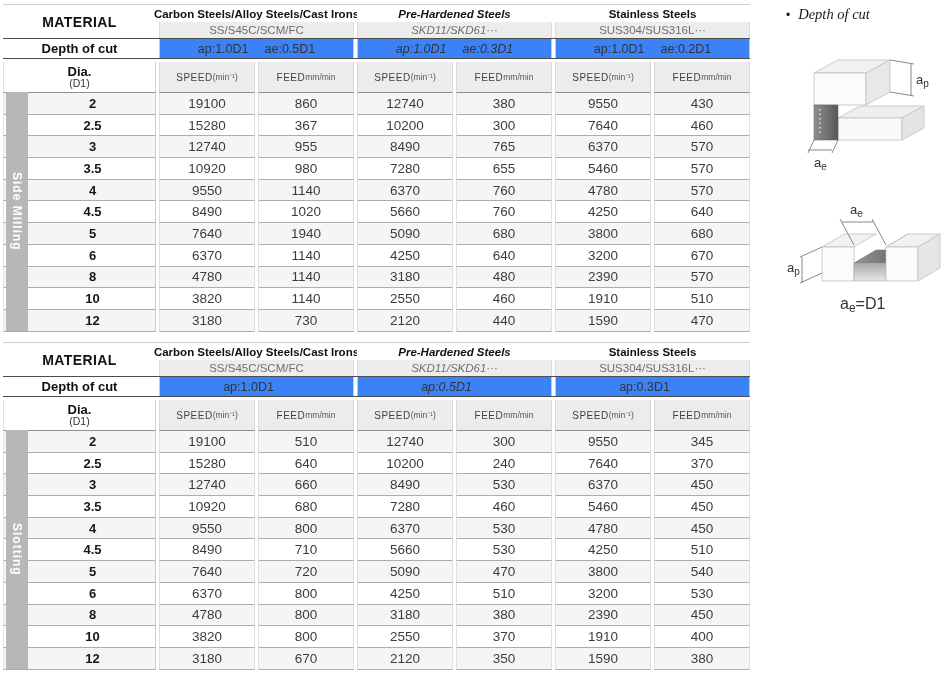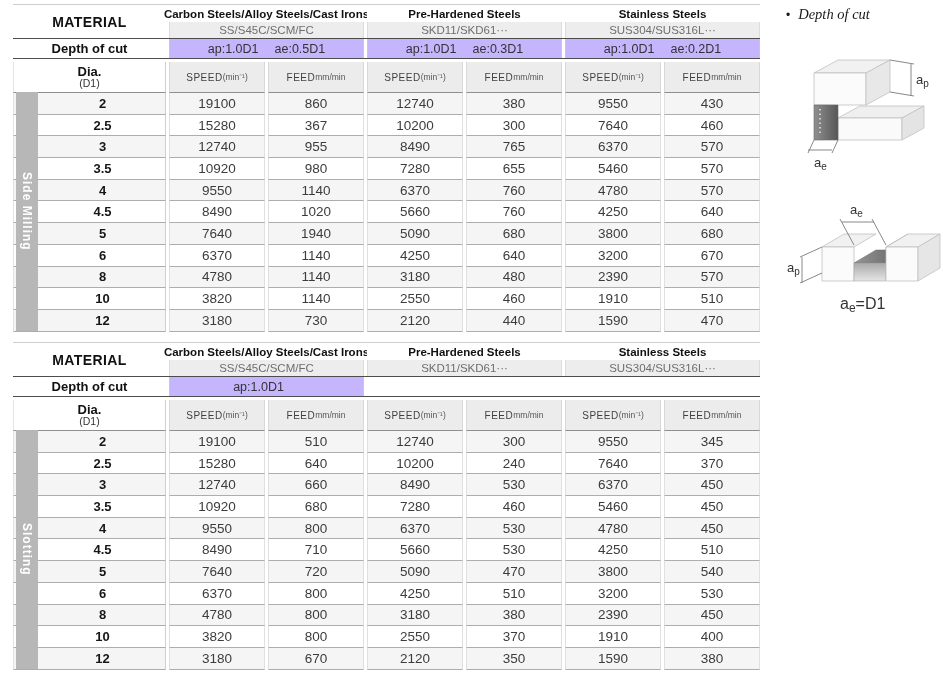--- a/index.html
+++ b/index.html
@@ -1,38 +1,38 @@
 <!DOCTYPE html>
 <html><head>
 <meta charset="utf-8">
 <style>
   html,body{margin:0;padding:0;background:#ffffff;}
   body{width:943px;height:693px;position:relative;overflow:hidden;
        font-family:"Liberation Sans", sans-serif;color:#222;}
 
-  .table-block{position:absolute;left:13px;width:747px;}
+  .table-block{position:absolute;left:3px;width:747px;}
   #table-0{top:4px;}
   #table-1{top:342px;}
 
   .cols{display:grid;grid-template-columns:153px repeat(6,1fr);column-gap:3px;}
 
   
   .sec-top{grid-template-rows:17px 16px;border-top:1px solid #cfcfcf;}
   .mat-cell{grid-row:1/3;grid-column:1;display:flex;align-items:center;justify-content:center;
             font-weight:bold;font-size:14px;letter-spacing:.4px;color:#111;}
   .gname{display:flex;align-items:center;justify-content:center;font-weight:bold;
          font-size:11.5px;color:#111;background:#fff;white-space:nowrap;}
   .grade{display:flex;align-items:center;justify-content:center;font-size:11.5px;color:#6e6e6e;
          background:#ededed;border-left:1px solid #dcdcdc;border-right:1px solid #dcdcdc;grid-row:2;}
-  .c1{grid-column:2/4;} .c2{grid-column:4/6;} .c3{grid-column:6/8;}
+  .c1{grid-column:2/4;} .c2{grid-column:4/6;font-style:italic;} .c3{grid-column:6/8;}
 
   
   .sec-depth{height:21px;box-sizing:border-box;border-top:1px solid #4d4d4d;border-bottom:1px solid #4d4d4d;}
   .depth-label{display:flex;align-items:center;justify-content:center;font-weight:bold;font-size:13px;color:#111;}
-  .depthval{display:flex;align-items:center;justify-content:center;gap:16px;background:#c4b5fd;
+  .depthval{display:flex;align-items:center;justify-content:center;gap:16px;background:#3b82f6;
             font-size:12.5px;color:#333;border-left:1px solid #c9c9c9;border-right:1px solid #c9c9c9;}
 
   
   .sec-colhead{height:31px;margin-top:3px;}
   .dia-head{display:flex;flex-direction:column;align-items:center;justify-content:center;
             border-bottom:1px solid #8f8f8f;box-sizing:border-box;background:#fff;
             border-left:1px solid #e3e3e3;border-right:1px solid #cfcfcf;}
   .dia-head .l1{font-weight:bold;font-size:13px;color:#111;line-height:13px;}
   .dia-head .l2{font-size:10.5px;color:#333;line-height:11px;}
   .ch{display:flex;flex-direction:row;align-items:center;justify-content:center;background:#ececec;
@@ -232,20 +232,28 @@
     <div class="gname c2">Pre-Hardened Steels</div>
     <div class="gname c3">Stainless Steels</div>
     <div class="grade c1">SS/S45C/SCM/FC</div>
     <div class="grade c2">SKD11/SKD61···</div>
     <div class="grade c3">SUS304/SUS316L···</div>
   </div>
   <div class="cols sec-depth">
     <div class="depth-label">Depth of cut</div>
     <div class="depthval c1">
       <span>ap:1.0D1</span>
+        <span></span>
+    </div>
+    <div class="depthval c2">
+      <span>ap:0.5D1</span>
+        <span></span>
+    </div>
+    <div class="depthval c3">
+      <span>ap:0.3D1</span>
         <span></span>
     </div>
   </div>
   <div class="cols sec-colhead">
     <div class="dia-head">
       <span class="l1">Dia.</span>
       <span class="l2">(D1)</span>
     </div>
     <div class="ch">
         <span class="l1">SPEED</span>

